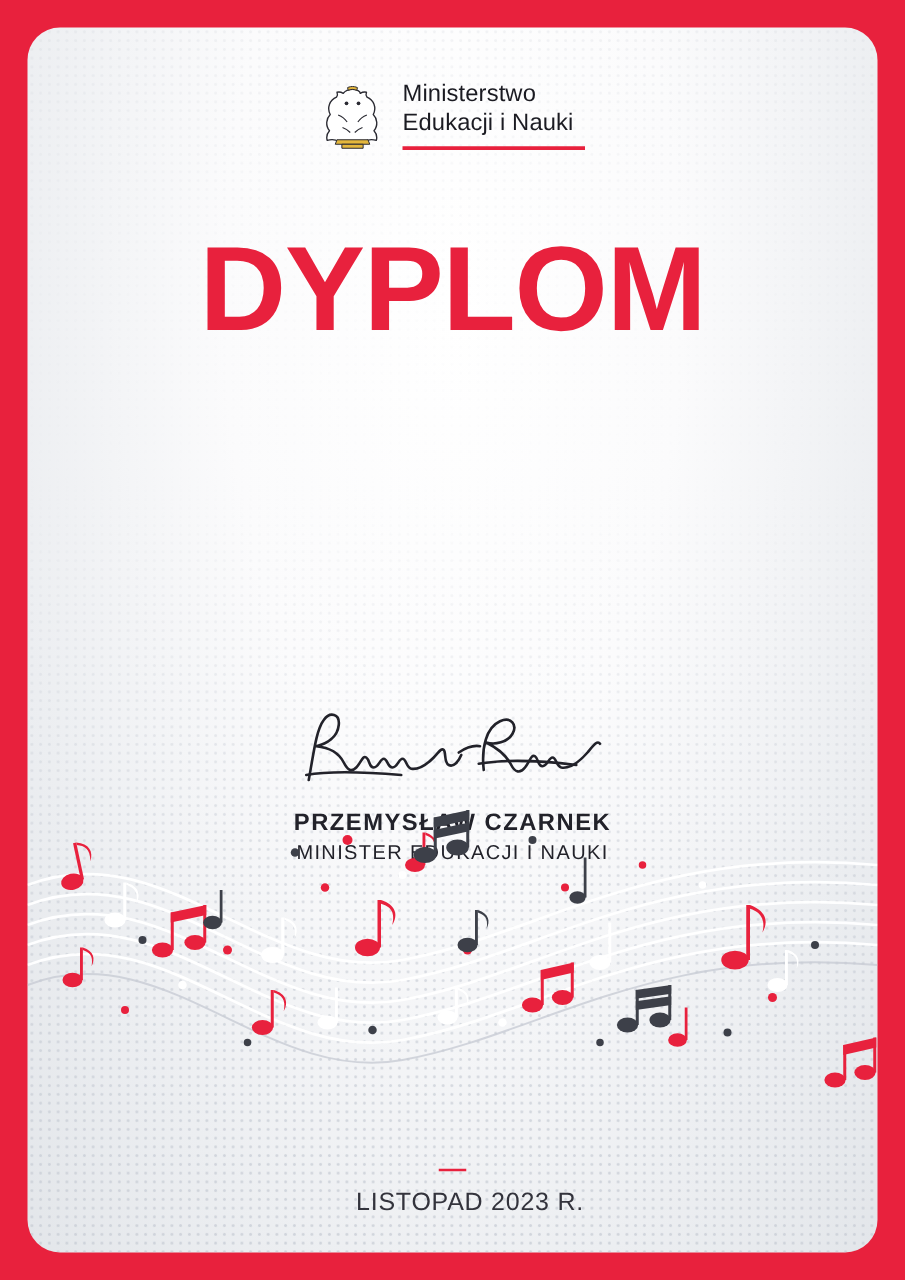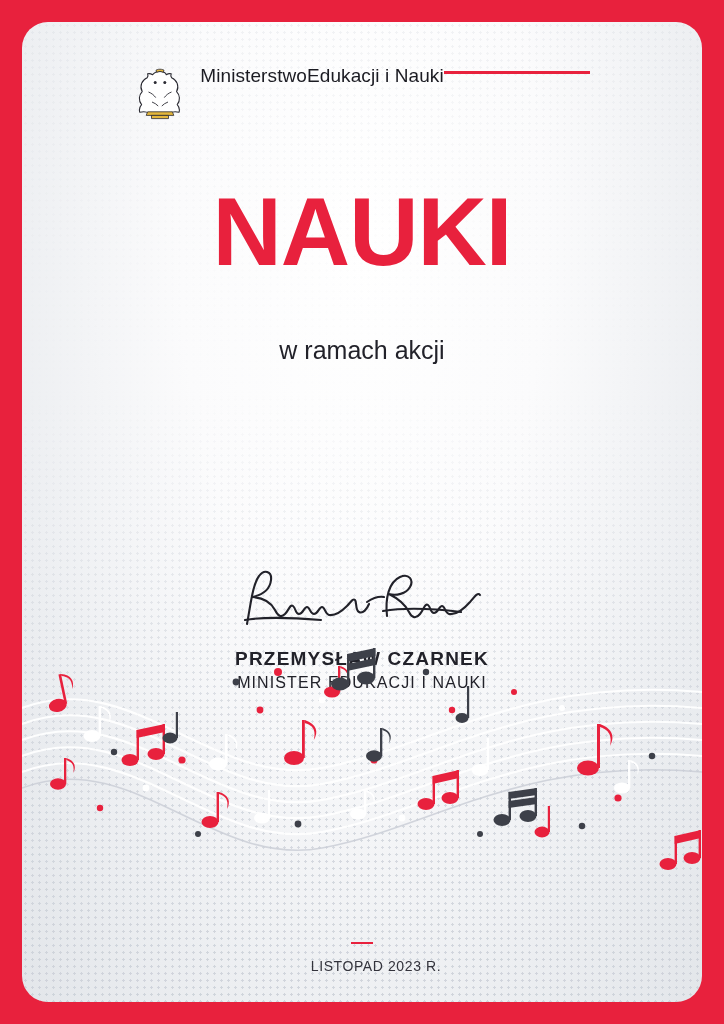--- a/index.html
+++ b/index.html
@@ -69,21 +69,21 @@
     gap: 14px;
   }
   .eagle {
     width: 52px;
     height: 58px;
     flex: none;
     margin-top: 2px;
   }
   .ministry-block {
     display: flex;
-    flex-direction: row;
+    flex-direction: column;
     align-items: flex-start;
   }
   .ministry-line {
     font-size: 19px;
     line-height: 23px;
     color: #1b1b22;
     letter-spacing: .1px;
     white-space: nowrap;
   }
   .ministry-rule {
@@ -169,21 +169,21 @@
     bottom: 28px;
     text-align: center;
   }
   .footer-rule {
     width: 22px;
     height: 2px;
     background: #e8213d;
     margin: 0 auto 14px auto;
   }
   .footer-date {
-    font-size: 14px;
+    font-size: 20px;
     letter-spacing: .6px;
     color: #33333c;
     padding-left: 28px;
   }
 </style>
 </head>
 <body>
 
 <div id="certificate">
   <div class="inner">
@@ -209,24 +209,23 @@
           <path d="M14.5 26c3 1.2 5.6 3.2 7.2 5.6M37.5 26c-3 1.2-5.6 3.2-7.2 5.6M18 36c2.4 .9 4.6 2.3 6.2 4M34 36c-2.4 .9-4.6 2.3-6.2 4"></path>
         </g>
       </svg>
       <div class="ministry-block">
         <div class="ministry-line">Ministerstwo</div>
         <div class="ministry-line">Edukacji i Nauki</div>
         <div class="ministry-rule"></div>
       </div>
     </div>
 
-    <div class="title">NAUKI</div>
+    <div class="title">DYPLOM</div>
 
     <div class="body-text">
-      <div class="line">w ramach akcji</div>
     </div>
 
     <div class="signature-area">
       <svg class="signature-svg" viewBox="0 0 250 80" aria-hidden="true">
         <g fill="none" stroke="#22222a" stroke-width="2.1" stroke-linecap="round" stroke-linejoin="round">
           <path d="M10 62 C 14 40, 16 22, 22 14 C 27 7, 35 9, 34 18 C 33 28, 24 33, 16 35 C 26 36, 34 40, 38 48 C 41 54, 44 56, 48 52 C 52 48, 53 42, 56 44 C 59 46, 58 52, 62 52 C 66 52, 67 45, 70 45 C 73 45, 73 52, 77 52 C 81 52, 82 45, 85 45 C 88 45, 88 52, 92 53 C 98 54, 104 50, 110 44 C 114 40, 116 36, 118 38 C 120 40, 118 48, 122 50 C 126 52, 130 47, 132 42"></path>
           <path d="M8 58 C 30 54, 60 56, 84 58"></path>
           <path d="M150 54 C 148 36, 152 20, 163 15 C 172 11, 177 18, 173 25 C 169 32, 159 34, 152 32 C 160 36, 168 42, 172 50 C 175 56, 179 57, 183 52 C 187 47, 188 41, 191 43 C 194 45, 193 51, 197 51 C 201 51, 202 44, 205 44 C 208 44, 208 51, 212 52 C 218 53, 226 48, 233 40 C 238 34, 241 30, 243 33"></path>
           <path d="M146 49 C 170 45, 200 47, 224 50"></path>
           <path d="M130 40 C 136 36, 142 34, 147 35"></path>

